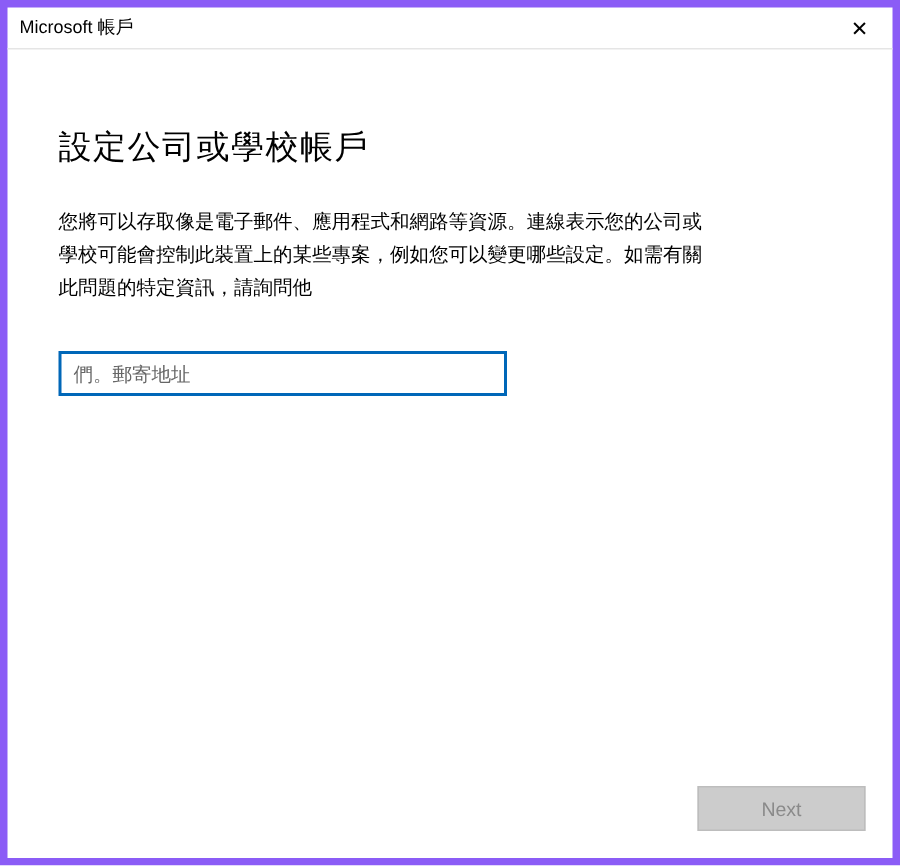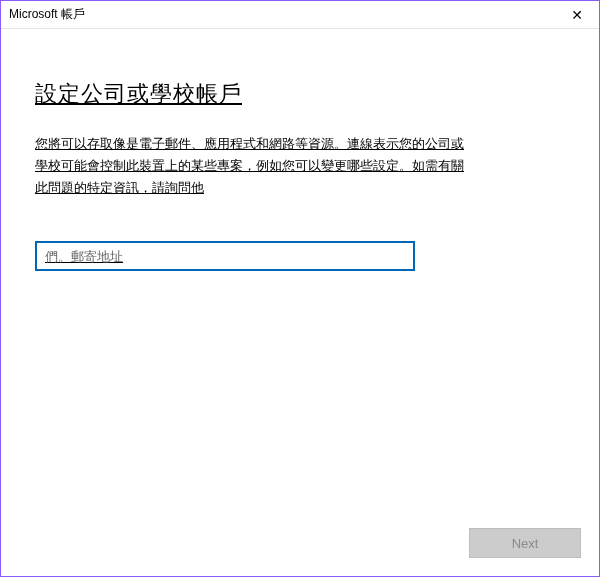--- a/index.html
+++ b/index.html
@@ -10,21 +10,21 @@
     body {
       font-family: "Microsoft YaHei", "Segoe UI", sans-serif;
       background: #fff;
       width: 600px;
       height: 577px;
       overflow: hidden;
     }
     .window {
       width: 600px;
       height: 577px;
-      border: 1px solid #8b5cf6;
+      border: 5px solid #8b5cf6;
       background: #fff;
       display: flex;
       flex-direction: column;
     }
     .titlebar {
       height: 28px;
       display: flex;
       align-items: center;
       justify-content: space-between;
       padding: 0 0 0 8px;
@@ -45,38 +45,37 @@
       background: transparent;
       border: none;
       cursor: pointer;
       font-family: inherit;
     }
     .content {
       flex: 1;
       padding: 50px 34px 0 34px;
       display: flex;
       flex-direction: column;
-      text-decoration: underline;
     }
     .heading {
       font-size: 22px;
       font-weight: normal;
       color: #000;
       margin-bottom: 24px;
       letter-spacing: 1px;
     }
     .description {
       font-size: 13px;
       color: #000;
       line-height: 1.7;
-      margin-bottom: 42px;
+      margin-bottom: 31px;
       max-width: 440px;
     }
     .email-input {
-      width: 380px;
+      width: 299px;
       height: 30px;
       border: 2px solid #0067b8;
       padding: 0 8px;
       font-size: 13px;
       font-family: inherit;
       outline: none;
       color: #000;
     }
     .email-input::placeholder {
       color: #666;

